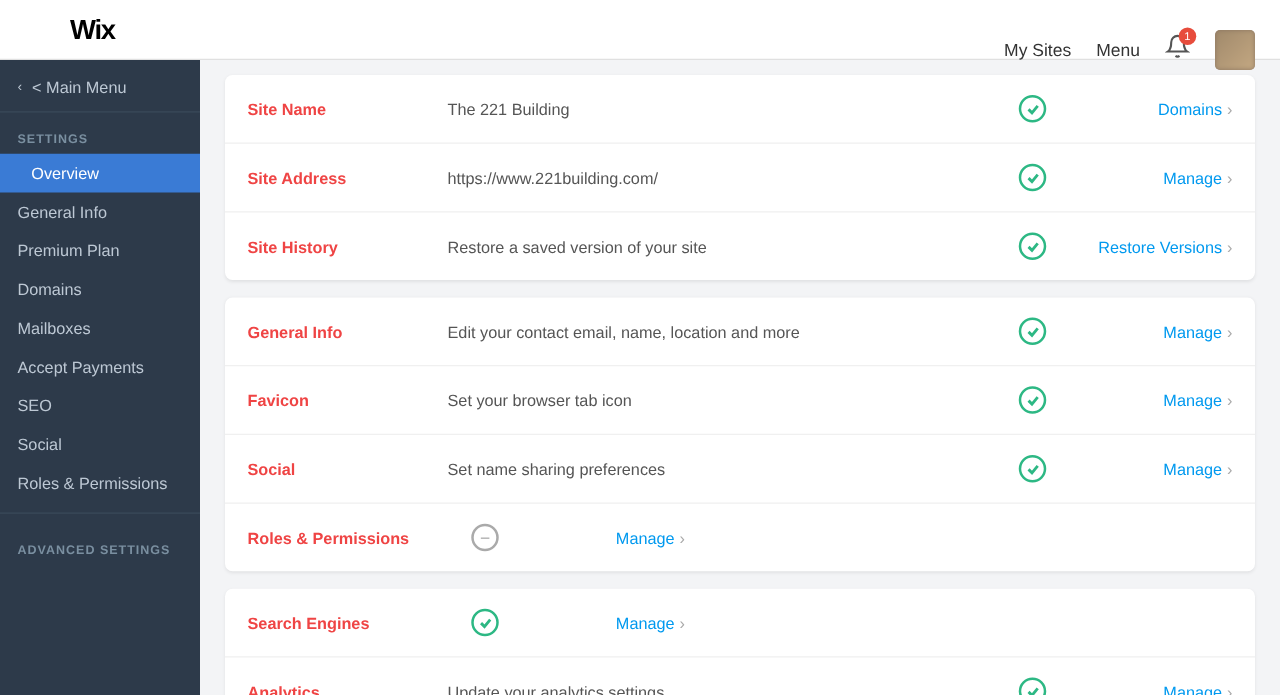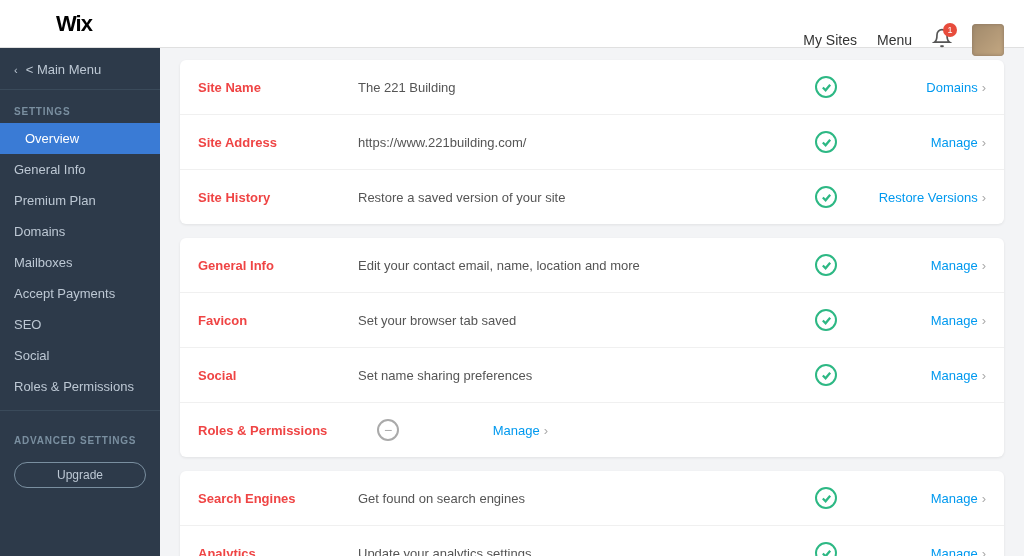--- a/index.html
+++ b/index.html
@@ -170,21 +170,20 @@
     <div class="sidebar-item">Mailboxes</div>
     <div class="sidebar-item">Accept Payments</div>
     <div class="sidebar-item">SEO</div>
     <div class="sidebar-item">Social</div>
     <div class="sidebar-item">Roles &amp; Permissions</div>
 
     <hr class="sidebar-divider">
 
     <div class="sidebar-section-label">ADVANCED SETTINGS</div>
 
-    <button class="sidebar-upgrade-btn">Upgrade</button>
   </aside>
 
   <main class="main">
 
     <div class="card">
       <div class="card-row">
         <span class="row-label">Site Name</span>
         <span class="row-desc">The 221 Building</span>
         <div class="row-icon">
           <div class="check-circle">
@@ -241,21 +240,21 @@
               </svg>
           </div>
         </div>
         <div class="row-action">
           <button class="row-action-btn">Manage</button>
           <span class="row-chevron">›</span>
         </div>
       </div>
       <div class="card-row">
         <span class="row-label">Favicon</span>
-        <span class="row-desc">Set your browser tab saved</span>
+        <span class="row-desc">Set your browser tab icon</span>
         <div class="row-icon">
           <div class="check-circle">
             <svg viewBox="0 0 12 12" fill="none" stroke="#2db884" stroke-width="2.5">
                 <polyline points="2,6 5,9 10,3"></polyline>
               </svg>
           </div>
         </div>
         <div class="row-action">
           <button class="row-action-btn">Manage</button>
           <span class="row-chevron">›</span>
@@ -284,21 +283,20 @@
         <div class="row-action">
           <button class="row-action-btn">Manage</button>
           <span class="row-chevron">›</span>
         </div>
       </div>
     </div>
 
     <div class="card">
       <div class="card-row">
         <span class="row-label">Search Engines</span>
-        <span class="row-desc">Get found on search engines</span>
         <div class="row-icon">
           <div class="check-circle">
             <svg viewBox="0 0 12 12" fill="none" stroke="#2db884" stroke-width="2.5">
                 <polyline points="2,6 5,9 10,3"></polyline>
               </svg>
           </div>
         </div>
         <div class="row-action">
           <button class="row-action-btn">Manage</button>
           <span class="row-chevron">›</span>

